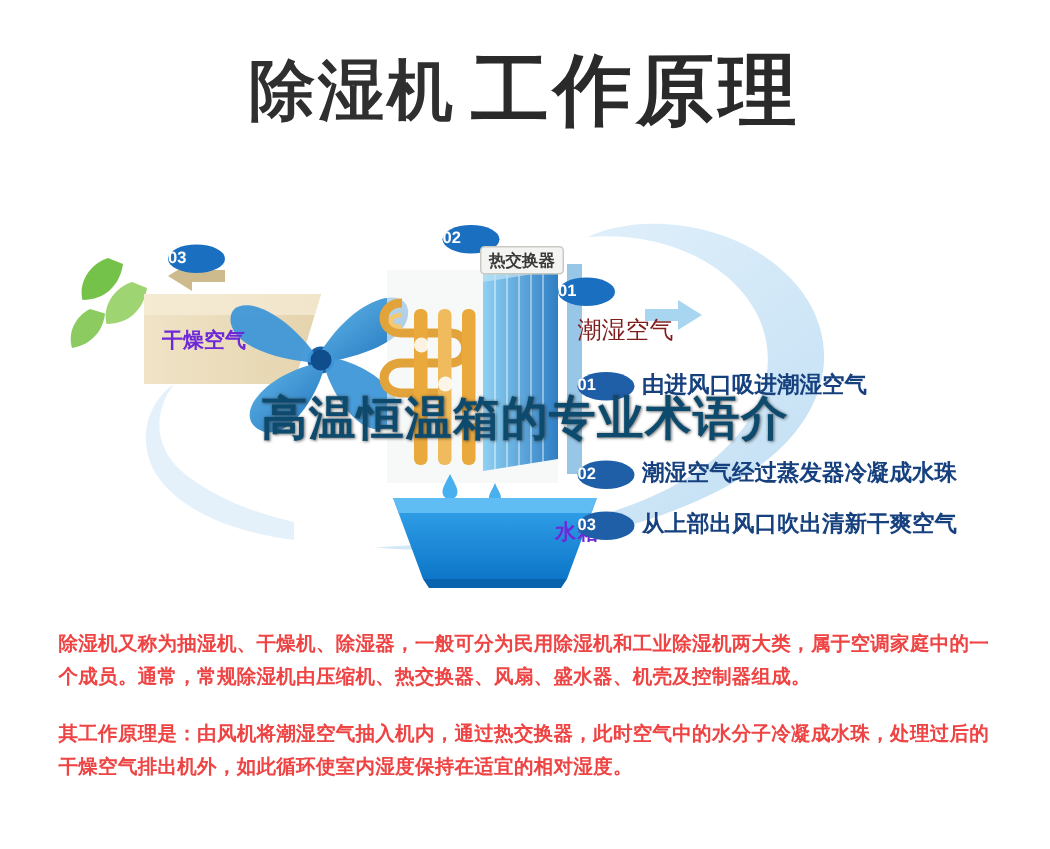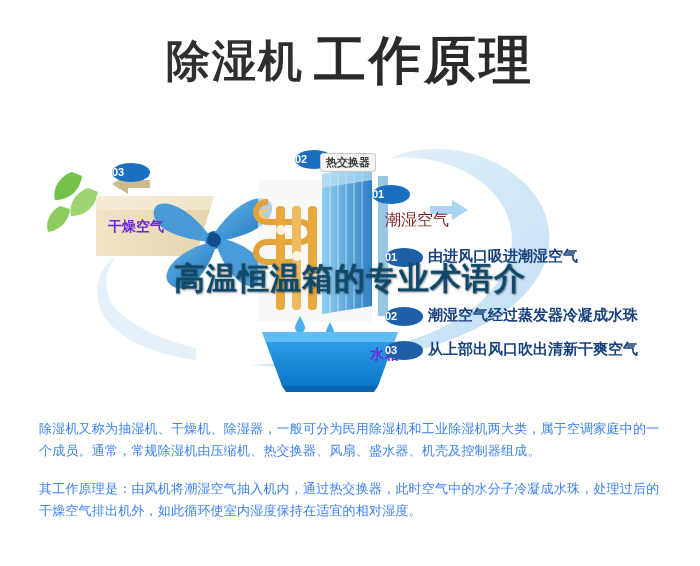--- a/index.html
+++ b/index.html
@@ -92,21 +92,21 @@
     position: absolute;
     left: 385px;
     top: 100px;
     font-size: 16px;
     color: #7f1d1d;
     font-weight: normal;
   }
   .lbl-hx {
     position: absolute;
     left: 320px;
-    top: 43px;
+    top: 54px;
     font-size: 11px;
     color: #3b3b3b;
     background: #f4f4f2;
     border: 1px solid #c9c9c4;
     border-radius: 3px;
     padding: 1px 5px;
     font-weight: bold;
   }
   .lbl-tank {
     position: absolute;
@@ -161,24 +161,25 @@
   }
   
   .body-copy {
     position: absolute;
     left: 39px;
     top: 418px;
     width: 628px;
   }
   .para {
     font-size: 13px;
-    color: #3b82f6;
+    color: #ef4444;
     line-height: 22px;
     margin: 0 0 16px 0;
     letter-spacing: 0.2px;
+    font-weight: bold;
   }
   .para:last-child { margin-bottom: 0; }
 </style>
 </head>
 <body>
 
 <div class="page">
 
   <div class="title-row">
     <span class="title-a">除湿机</span><span class="title-b">工作原理</span>

